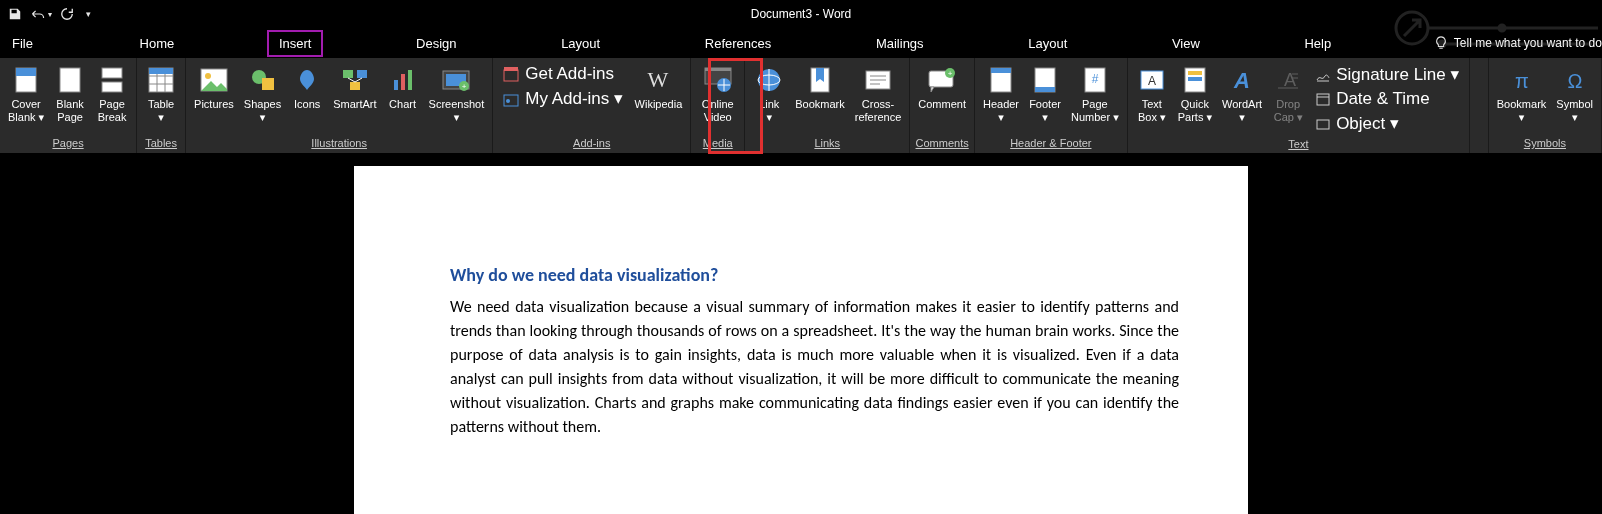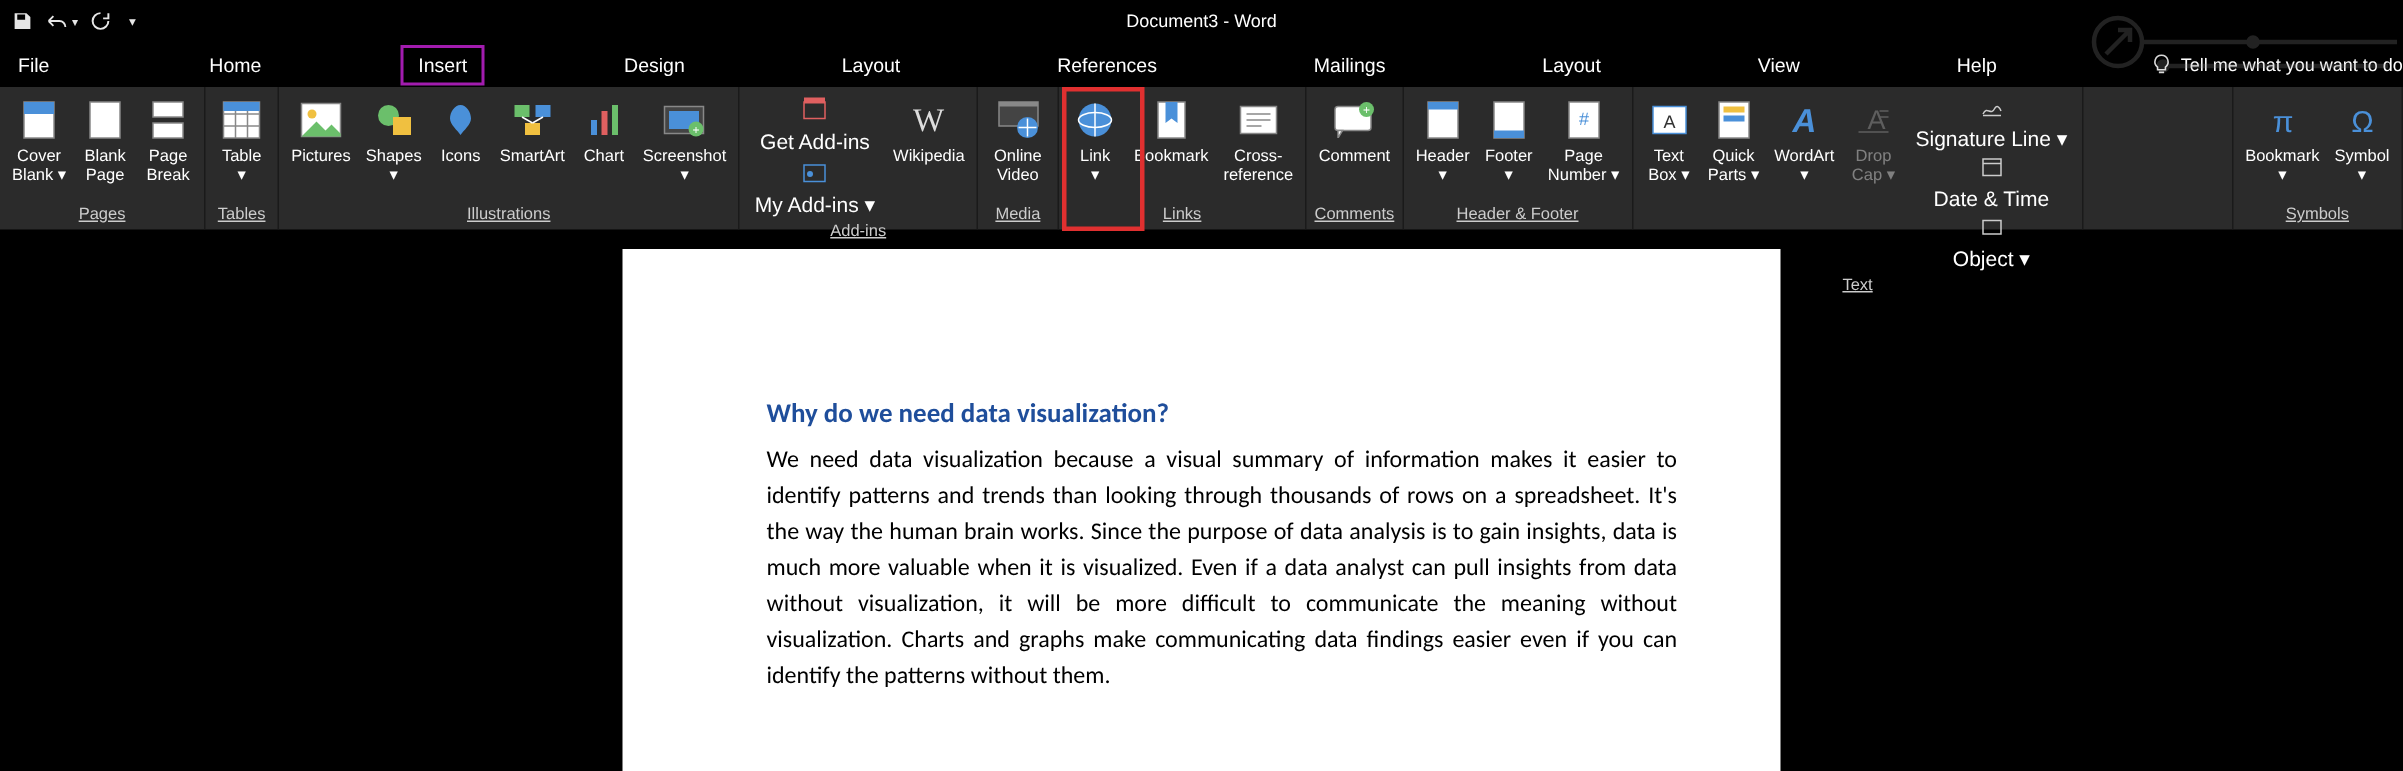--- a/index.html
+++ b/index.html
@@ -110,39 +110,38 @@
     flex-direction: column;
     justify-content: center;
     gap: 4px;
     padding: 2px 6px;
     min-width: 90px;
   }
   .stacked .srow {
     display: flex;
     align-items: center;
     gap: 6px;
-    font-size: 14px;
+    font-size: 17px;
     cursor: pointer;
-    flex-direction: column;
   }
   .media-highlight {
     border: 3px solid #e03030;
     position: absolute;
     pointer-events: none;
   }
   .docarea {
     background: #000;
     height: calc(514px - 28px - 30px - 96px);
     display: flex;
     justify-content: center;
     padding-top: 12px;
   }
   .page {
     background: #fff;
-    width: 772px;
+    width: 894px;
     color: #000;
     padding: 96px 69px 20px 96px;
     font-family: Calibri, Arial, sans-serif;
     font-size: 16px;
     line-height: 1.5;
   }
   .page h2 {
     color: #1f4e9b;
     font-size: 18px;
     font-weight: 600;

